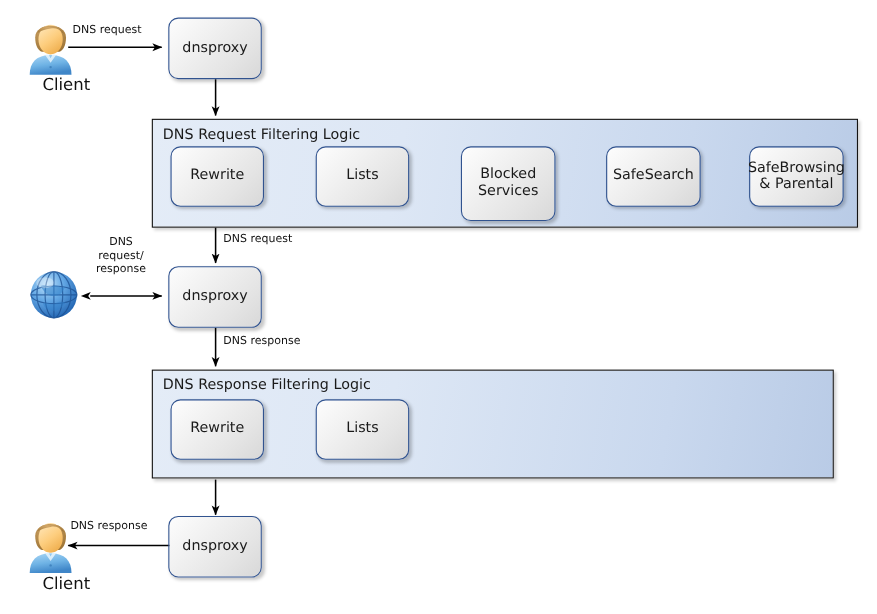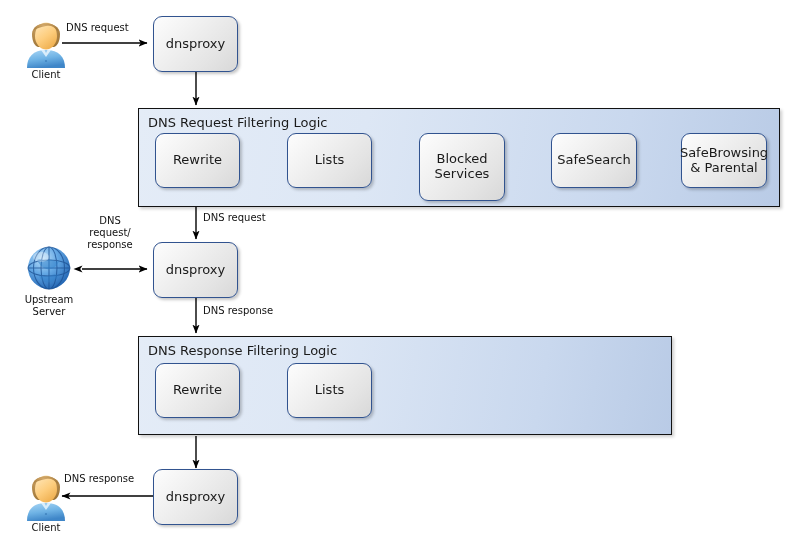--- a/index.html
+++ b/index.html
@@ -51,23 +51,23 @@
   .label {
     position: absolute;
     font-size: 10px;
     color: #111111;
     white-space: pre;
     line-height: 1.18;
   }
   .label.center { text-align: center; }
   .actor-label {
     position: absolute;
-    font-size: 10px;
+    font-size: 15px;
     color: #111111;
-    text-align: center;
+    text-align: right;
     white-space: pre;
     line-height: 1.18;
   }
   .icon-wrap { position: absolute; }
   svg.edges {
     position: absolute;
     left: 0; top: 0;
     width: 797px;
     height: 558px;
     pointer-events: none;
@@ -153,22 +153,20 @@
         <ellipse cx="25" cy="25" rx="8" ry="21"></ellipse>
         <ellipse cx="25" cy="25" rx="15.5" ry="21"></ellipse>
         <line x1="4" y1="25" x2="46" y2="25"></line>
         <line x1="25" y1="4" x2="25" y2="46"></line>
       </g>
       <path d="M13,17 C17,14 20,19 24,17 C28,15 31,20 35,18 C33,24 28,27 23,26 C18,25 15,21 13,17 Z" fill="#2f7fc9" opacity="0.55"></path>
       <path d="M15,33 C19,31 23,35 28,32 C31,30 34,33 36,31 C33,37 27,41 21,39 C18,38 16,36 15,33 Z" fill="#2f7fc9" opacity="0.45"></path>
       <ellipse cx="17" cy="14" rx="8" ry="5" fill="#ffffff" opacity="0.30"></ellipse>
     </svg>
   </div>
-  <div class="actor-label" style="left:6px; top:294px; width:86px;"><span style="white-space: pre;">Upstream
-Server</span></div>
 
   <div class="icon-wrap" style="left:24px; top:465px;">
     <svg width="44" height="58" viewBox="0 0 44 58">
       <path d="M8,22 C8,8 36,8 36,22 C36,30 33,34 30,35 L14,35 C11,34 8,30 8,22 Z" fill="url(#hairG)"></path>
       <ellipse cx="22" cy="24" rx="11" ry="13.5" fill="url(#faceG)"></ellipse>
       <path d="M10,18 C12,9 33,9 34,19 C30,14 26,13 22,14 C17,15 13,16 10,18 Z" fill="url(#hairG)"></path>
       <path d="M22,38 C9,38 3,45 3,56 L41,56 C41,45 35,38 22,38 Z" fill="url(#shirtG)"></path>
       <path d="M17,38 L22,45 L27,38 L24,37 L22,41 L20,37 Z" fill="#e8f4fd" opacity="0.85"></path>
       <circle cx="22" cy="49" r="1.1" fill="#2f6fae" opacity="0.6"></circle>
     </svg>
@@ -201,21 +199,21 @@
 Services</span>
   </div>
   <div class="node" style="left:681px; top:133px; width:86px; height:55px;">
     <span style="white-space: pre;">SafeBrowsing
 &amp; Parental</span>
   </div>
   <div class="node" style="left:551px; top:133px; width:86px; height:55px;">
     <span>SafeSearch</span>
   </div>
 
-  <div class="group" style="left:138px; top:336px; width:534px; height:99px;">
+  <div class="group" style="left:138px; top:336px; width:620px; height:99px;">
     <div class="group-title">DNS Response Filtering Logic</div>
   </div>
   <div class="node" style="left:155px; top:363px; width:85px; height:55px;">
     <span>Rewrite</span>
   </div>
   <div class="node" style="left:287px; top:363px; width:85px; height:55px;">
     <span>Lists</span>
   </div>
 
   <div class="label" style="left:66px; top:22px;">DNS request</div>

